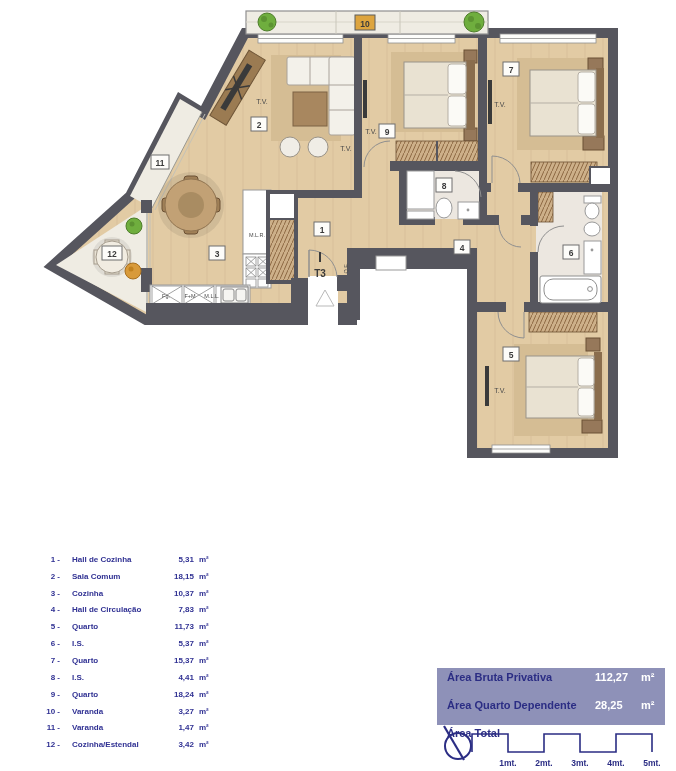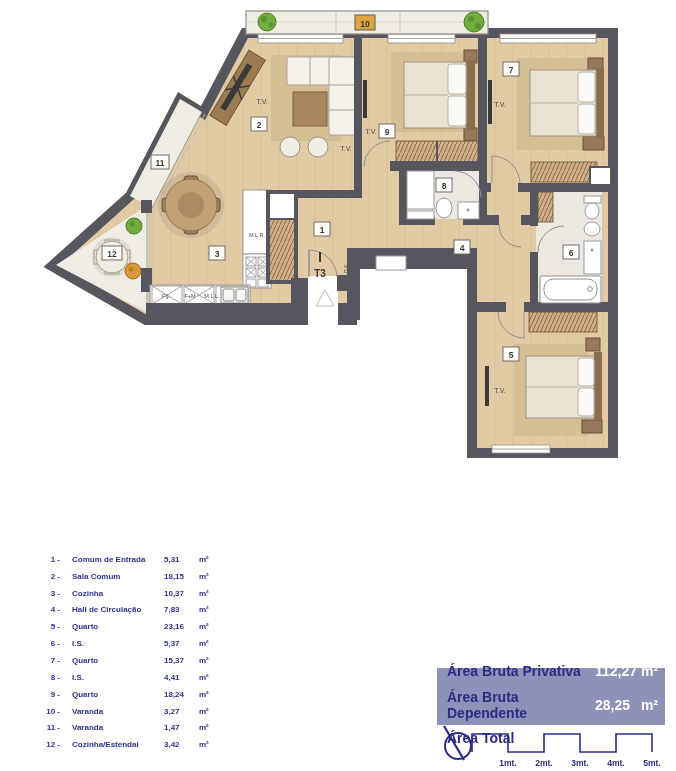--- a/index.html
+++ b/index.html
@@ -5,27 +5,27 @@
   html,body{margin:0;padding:0;background:#fff;}
   #page{position:relative;width:676px;height:771px;background:#fff;overflow:hidden;
         font-family:"Liberation Sans",sans-serif;}
   #plan-wrap{position:absolute;left:0;top:0;width:676px;height:470px;}
   
   #legend{position:absolute;left:38px;top:551px;width:230px;}
   .legend-row{display:flex;height:16.85px;align-items:center;
               font-weight:bold;font-size:8px;color:#303193;}
   .l-num{width:22px;text-align:right;white-space:pre;}
   .l-name{width:92px;padding-left:12px;}
-  .l-val{width:30px;text-align:left;}
+  .l-val{width:30px;text-align:right;}
   .l-unit{width:20px;padding-left:5px;}
   
   #area-table{position:absolute;left:437px;top:668px;width:228px;height:57px;
               background:#8e91b8;display:flex;flex-direction:column;justify-content:center;}
   .area-row{display:flex;align-items:center;height:19px;padding:16px 8px 0 10px;
-            font-weight:bold;font-size:14px;}
+            font-weight:bold;font-size:11px;}
   .a-label{flex:1;color:#2b2d84;}
   .a-val{width:42px;color:#fff;}
   .a-unit{width:16px;padding-left:4px;color:#fff;}
   
   #compass{position:absolute;left:436px;top:720px;}
   #scalebar{position:absolute;left:470px;top:726px;}
   .scale-label{font-weight:bold;font-size:8.5px;fill:#2b2d84;}
   
   text{font-family:"Liberation Sans",sans-serif;}
   .roomnum{font-size:8.5px;font-weight:bold;fill:#3b3b3b;}
@@ -351,21 +351,21 @@
             <rect x="102" y="246" width="20" height="14" fill="#fdfcf9" stroke="#6e6e6e"></rect>
             <text class="roomnum" x="112" y="256.5">12</text>
           </g>
     </g>
   </svg>
   </div>
 
   <div id="legend">
     <div class="legend-row">
         <span class="l-num">1 -</span>
-        <span class="l-name">Comum de Entrada</span>
+        <span class="l-name">Hall de Cozinha</span>
         <span class="l-val">5,31</span>
         <span class="l-unit">m²</span>
       </div>
     <div class="legend-row">
         <span class="l-num">2 -</span>
         <span class="l-name">Sala Comum</span>
         <span class="l-val">18,15</span>
         <span class="l-unit">m²</span>
       </div>
     <div class="legend-row">
@@ -376,21 +376,21 @@
       </div>
     <div class="legend-row">
         <span class="l-num">4 -</span>
         <span class="l-name">Hall de Circulação</span>
         <span class="l-val">7,83</span>
         <span class="l-unit">m²</span>
       </div>
     <div class="legend-row">
         <span class="l-num">5 -</span>
         <span class="l-name">Quarto</span>
-        <span class="l-val">23,16</span>
+        <span class="l-val">11,73</span>
         <span class="l-unit">m²</span>
       </div>
     <div class="legend-row">
         <span class="l-num">6 -</span>
         <span class="l-name">I.S.</span>
         <span class="l-val">5,37</span>
         <span class="l-unit">m²</span>
       </div>
     <div class="legend-row">
         <span class="l-num">7 -</span>
@@ -430,21 +430,21 @@
       </div>
   </div>
 
   <div id="area-table">
     <div class="area-row">
         <span class="a-label">Área Bruta Privativa</span>
         <span class="a-val">112,27</span>
         <span class="a-unit">m²</span>
       </div>
     <div class="area-row">
-        <span class="a-label">Área Bruta Dependente</span>
+        <span class="a-label">Área Quarto Dependente</span>
         <span class="a-val">28,25</span>
         <span class="a-unit">m²</span>
       </div>
     <div class="area-row">
         <span class="a-label">Área Total</span>
         <span class="a-val">140,52</span>
         <span class="a-unit">m²</span>
       </div>
   </div>
 

